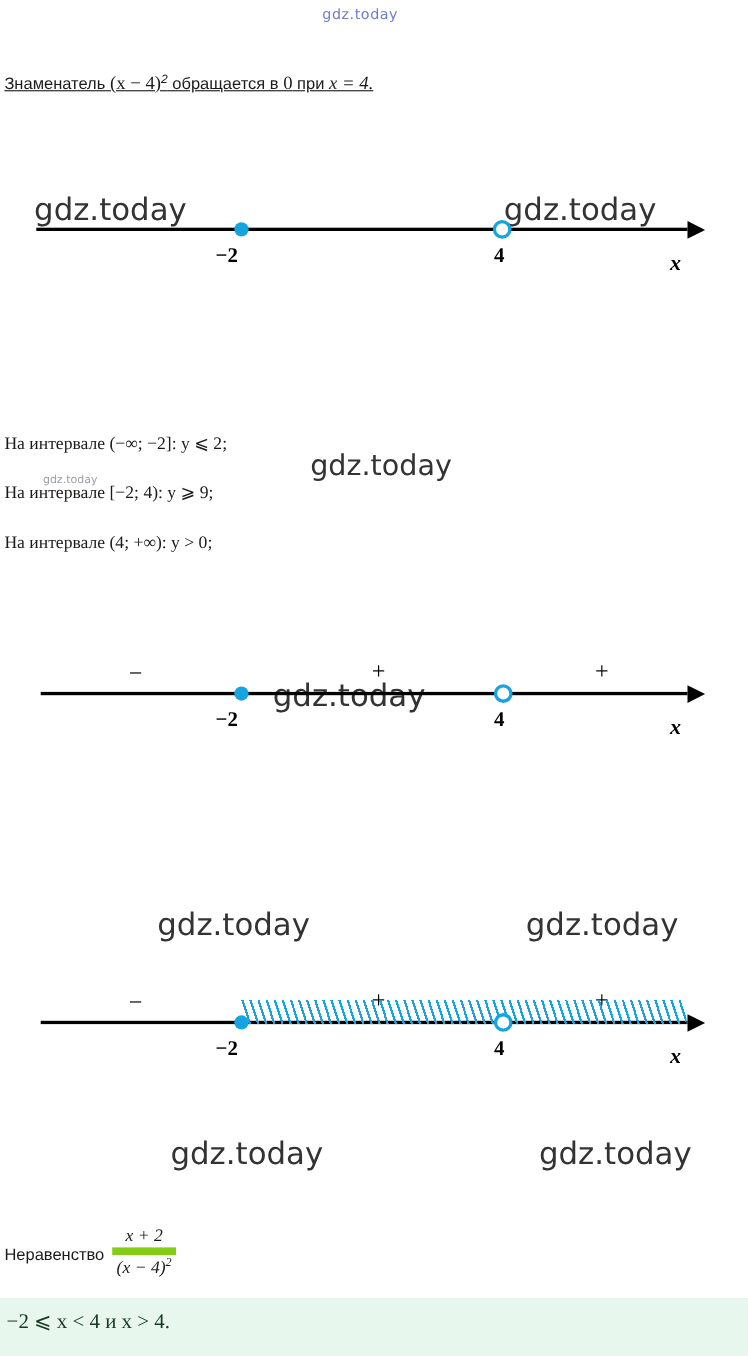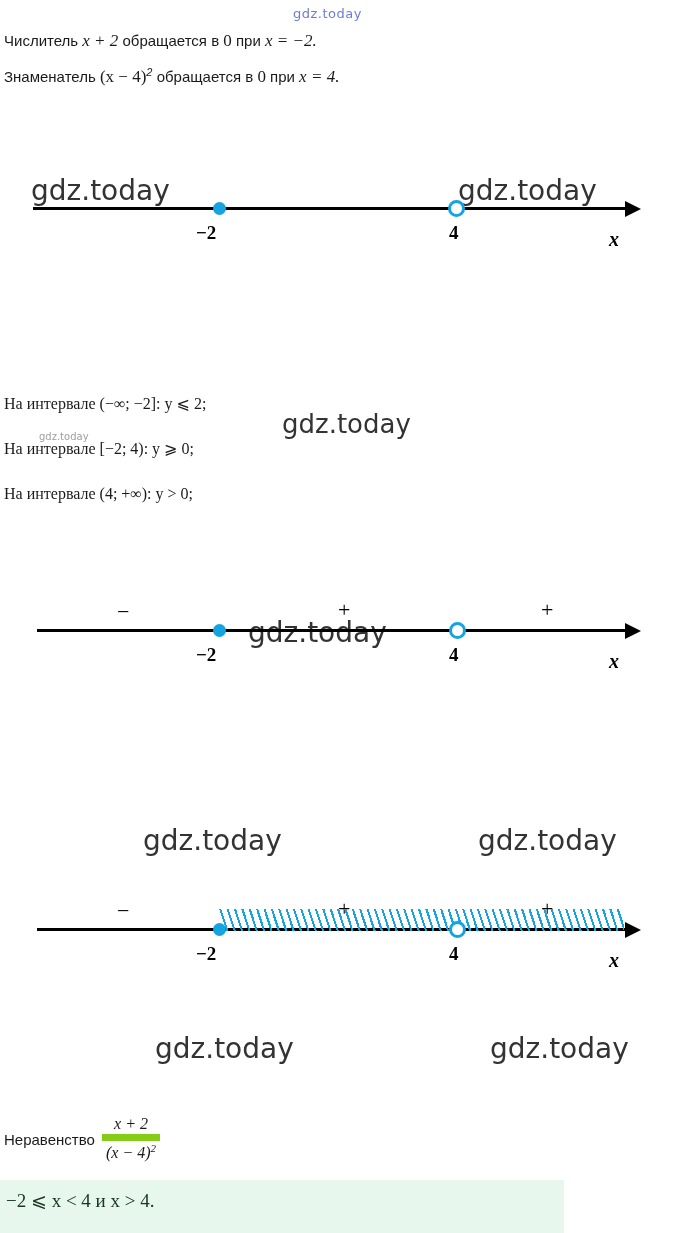--- a/index.html
+++ b/index.html
@@ -151,65 +151,62 @@
     display: block;
     border-top: 7px solid #84cc16;
     padding: 1px 4px 0 4px;
     font-style: italic;
   }
 
   
   .answer {
     position: absolute;
     left: 0;
-    width: 564px;
+    width: 680px;
     background: #e8f7ee;
     color: #14532d;
   }
   .answer .ans-text {
     position: absolute;
     left: 6px;
     top: 9px;
     font-family: "Liberation Serif", serif;
     font-size: 19px;
     white-space: nowrap;
     color: #16381f;
   }
 </style>
 </head>
 <body>
 
 <div class="page">
 
   <div class="wm wm-top" style="left:293px; top:6px;">gdz.today</div>
 
-  <div class="txt" style="left:4px; top:31px;">
-    <span>Числитель </span><span class="math">x + 2</span><span> обращается в </span><span class="mathn">0</span><span> при </span><span class="math">x = −2.</span>
-  </div>
-
-  <div class="txt" style="left:4px; top:62px;">
+
+  <div class="txt" style="left:4px; top:62px;text-decoration:underline;">
     <span>Знаменатель </span><span class="mathn">(x − 4)</span><span class="sup">2</span><span> обращается в </span><span class="mathn">0</span><span> при </span><span class="math">x = 4.</span>
   </div>
 
   <div class="wm wm-big" style="left:31px; top:174px;">gdz.today</div>
   <div class="wm wm-big" style="left:458px; top:174px;">gdz.today</div>
 
   <div class="axis" style="left:33px; top:207px; width:610px;">
     <div class="line" style="width:592px;"></div>
     <div class="arrow" style="left:592px; top:-6px;"></div>
     <div class="dot-filled" style="left:180px; top:-5px;"></div>
     <div class="dot-open" style="left:415px; top:-7px;"></div>
   </div>
   <div class="tick-label" style="left:196px; top:222px;">−2</div>
   <div class="tick-label" style="left:449px; top:222px;">4</div>
   <div class="axis-x" style="left:609px; top:228px;">x</div>
 
   <div class="txt mathn" style="left:4px; top:394px; font-size:16px;">На интервале (−∞;  −2]: y ⩽ 2;</div>
   <div class="wm wm-small" style="left:39px; top:431px;">gdz.today</div>
-  <div class="txt mathn" style="left:4px; top:439px; font-size:16px;">На интервале [−2;  4): y ⩾ 0;</div>
+  <div class="txt mathn" style="left:4px; top:439px; font-size:16px;">На интервале [−2;  4): y ⩾ 9;</div>
   <div class="wm wm-mid" style="left:282px; top:409px;">gdz.today</div>
   <div class="txt mathn" style="left:4px; top:484px; font-size:16px;">На интервале (4;  +∞): y &gt; 0;</div>
 
   <div class="sign" style="left:117px; top:599px;">−</div>
   <div class="sign" style="left:338px; top:597px;">+</div>
   <div class="sign" style="left:541px; top:597px;">+</div>
 
   <div class="wm wm-big" style="left:248px; top:616px;">gdz.today</div>
 
   <div class="axis" style="left:37px; top:629px; width:610px;">

